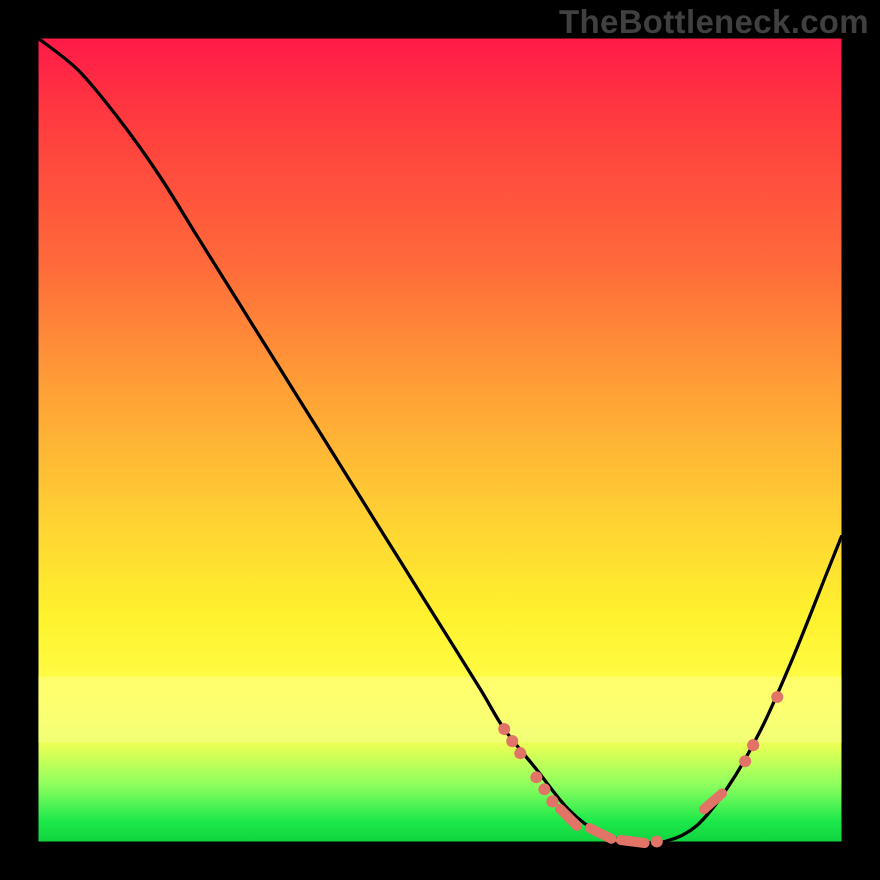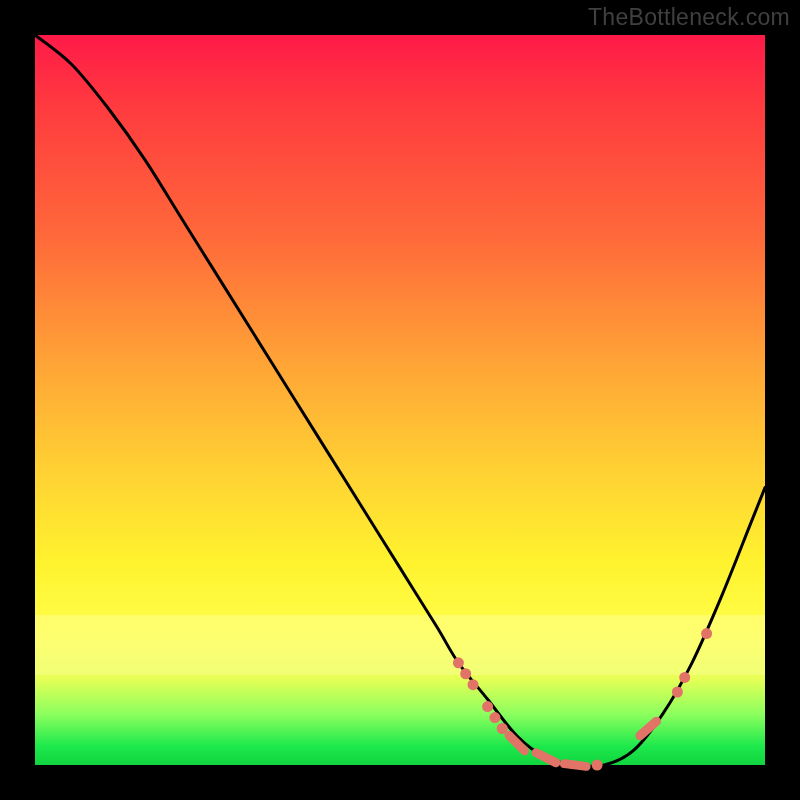--- a/index.html
+++ b/index.html
@@ -15,22 +15,22 @@
     position: relative;
     width: 800px;
     height: 800px;
     background: #000;
   }
   .watermark {
     position: absolute;
     top: 4px;
     right: 10px;
     color: #404040;
-    font-size: 23px;
-    font-weight: 400;
+    font-size: 30px;
+    font-weight: 700;
     letter-spacing: 0.3px;
     z-index: 20;
   }
   .plot-area {
     position: absolute;
     left: 35px;
     top: 35px;
     width: 730px;
     height: 730px;
     

